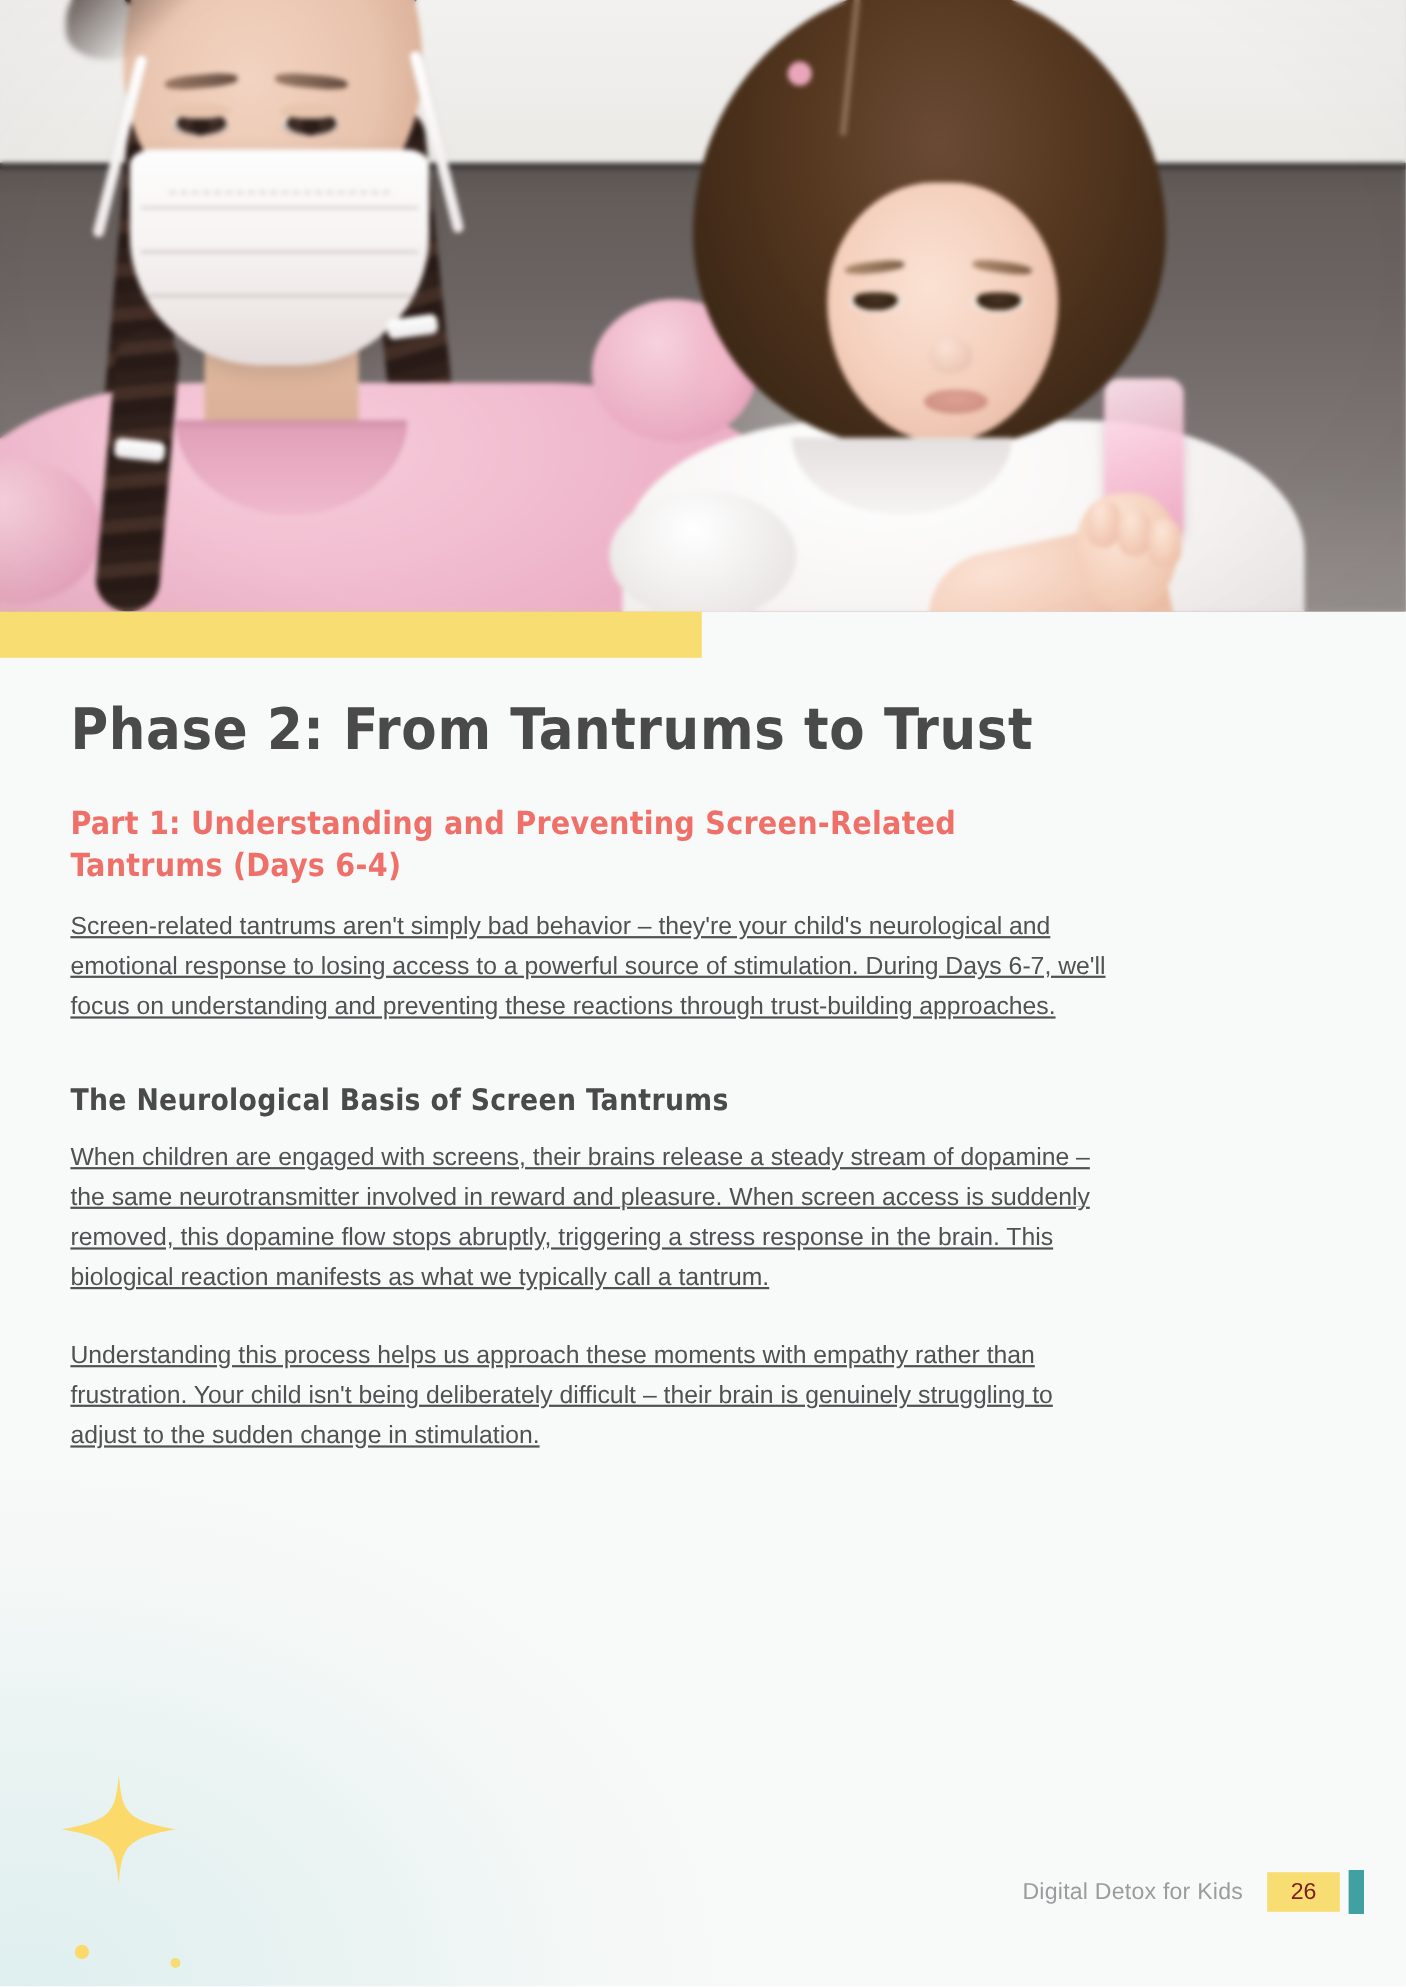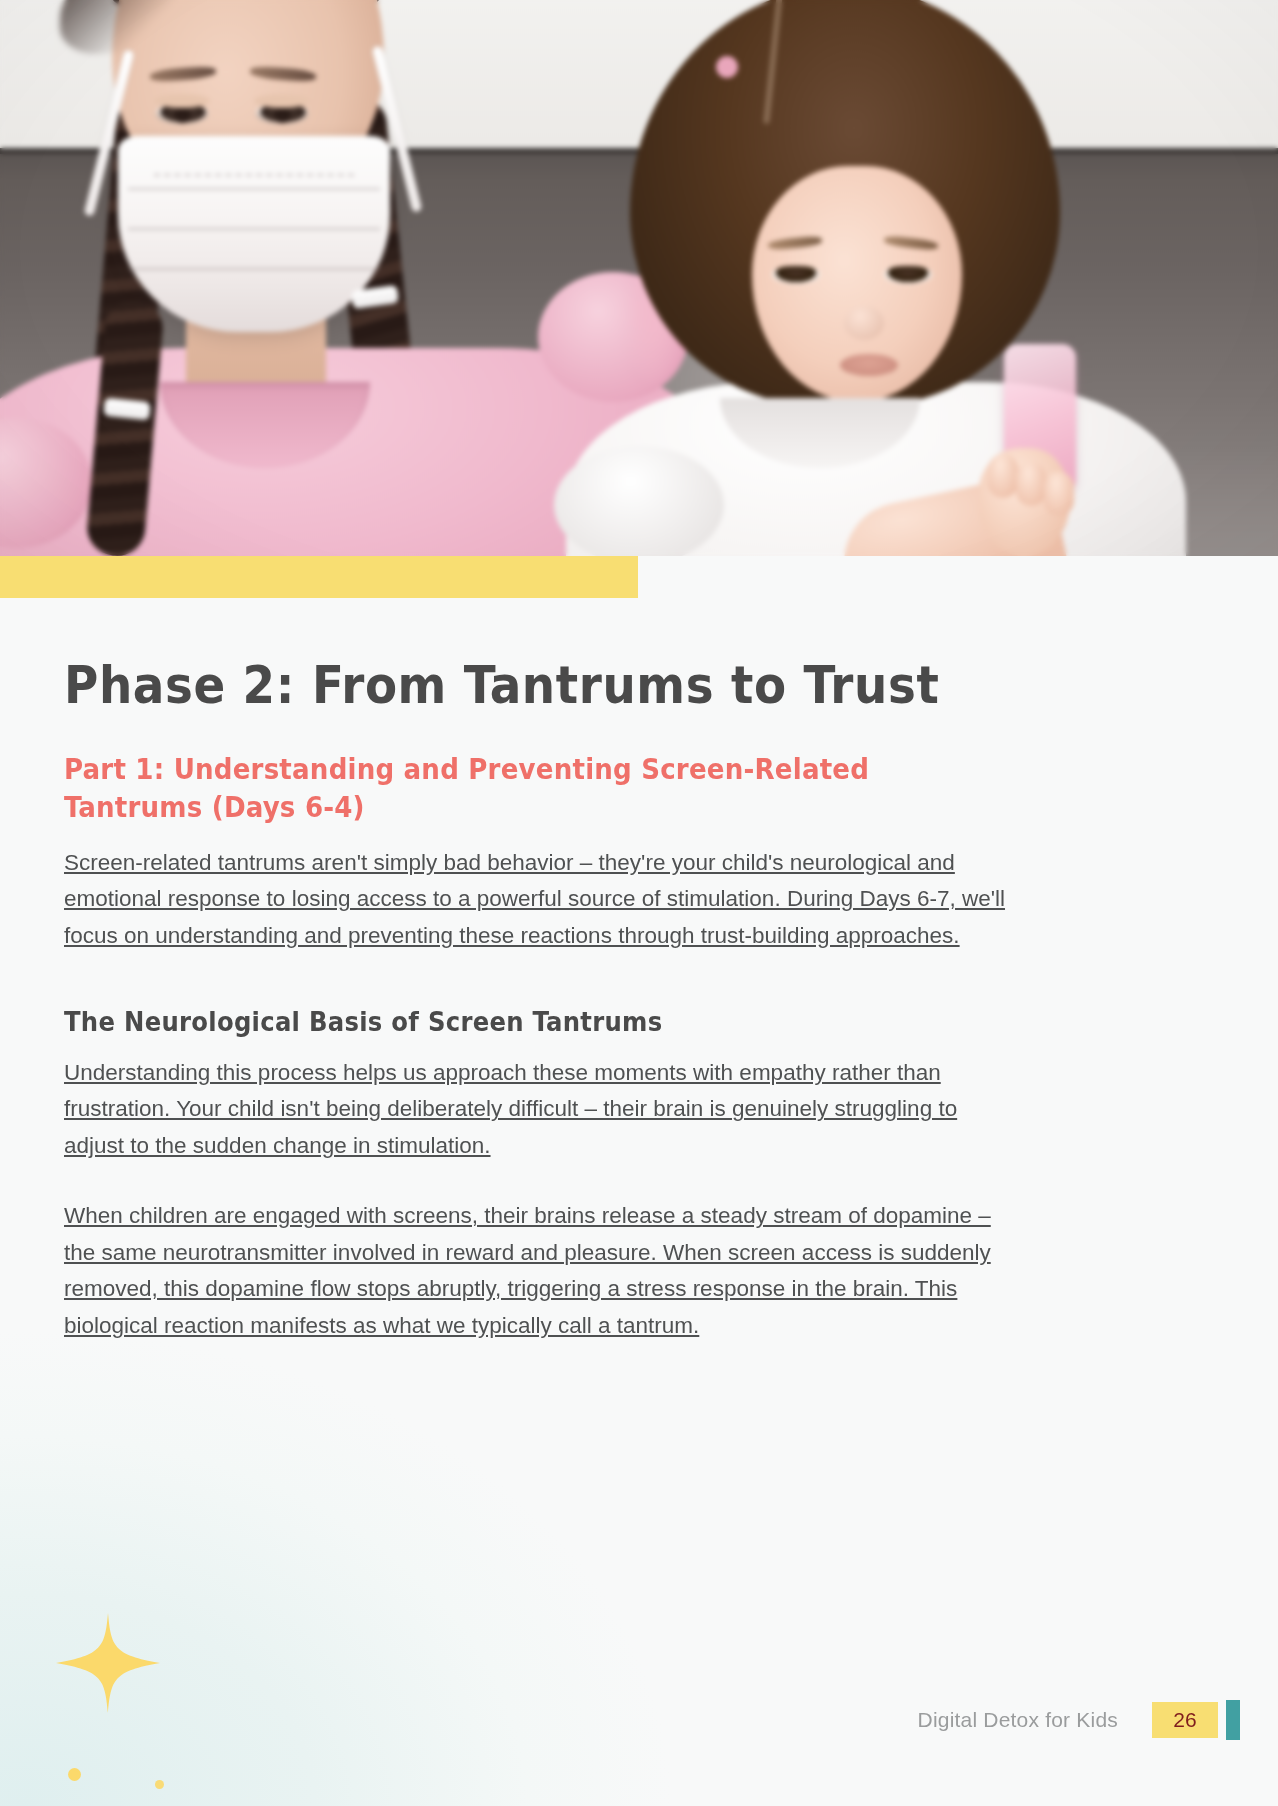--- a/index.html
+++ b/index.html
@@ -264,21 +264,21 @@
 
   
   .accent-bar {
     position:absolute; left:0; top:556px;
     width:638px; height:42px;
     background:#f8de72;
   }
 
   
   .content {
-    position:absolute; left:64px; top:657px; width:960px;
+    position:absolute; left:64px; top:636px; width:960px;
   }
   .page-title {
     font-family:"DejaVu Sans Condensed","Liberation Sans Narrow","Liberation Sans", sans-serif;
     font-size:52px; font-weight:bold; color:#4a4a4a;
     letter-spacing:.6px; line-height:1.1;
     white-space:nowrap;
   }
   .part-subtitle {
     font-family:"DejaVu Sans Condensed","Liberation Sans Narrow","Liberation Sans", sans-serif;
     font-size:29px; font-weight:bold; color:#ef7069;
@@ -310,21 +310,21 @@
 
   
   .footer {
     position:absolute; left:0; right:0; top:1700px;
     display:flex; align-items:center; justify-content:flex-end;
     padding-right:38px; gap:0;
   }
   .brand {
     font-family:"Liberation Sans","DejaVu Sans", sans-serif;
     font-size:21px; color:#9a9c9d; letter-spacing:.2px;
-    margin-right:34px;
+    margin-right:22px;
   }
   .pagenum {
     width:66px; height:36px; background:#f8de72;
     display:flex; align-items:center; justify-content:center;
     font-family:"Liberation Sans","DejaVu Sans", sans-serif;
     font-size:21px; color:#7f1d1d;
   }
   .tealbar { width:14px; height:40px; background:#41a0a2; margin-left:8px; }
 </style>
 </head>
@@ -404,22 +404,22 @@
   <div class="content">
     <h1 class="page-title">Phase 2: From Tantrums to Trust</h1>
     <h2 class="part-subtitle">Part 1: Understanding and Preventing Screen-Related Tantrums (Days 6-4)</h2>
 
     <div class="sec-block first">
       <p class="body-p">Screen-related tantrums aren't simply bad behavior – they're your child's neurological and emotional response to losing access to a powerful source of stimulation. During Days 6-7, we'll focus on understanding and preventing these reactions through trust-building approaches.</p>
     </div>
 
     <div class="sec-block second">
       <h3 class="sec-head">The Neurological Basis of Screen Tantrums</h3>
+      <p class="body-p">When children are engaged with screens, their brains release a steady stream of dopamine – the same neurotransmitter involved in reward and pleasure. When screen access is suddenly removed, this dopamine flow stops abruptly, triggering a stress response in the brain. This biological reaction manifests as what we typically call a tantrum.</p>
       <p class="body-p">Understanding this process helps us approach these moments with empathy rather than frustration. Your child isn't being deliberately difficult – their brain is genuinely struggling to adjust to the sudden change in stimulation.</p>
-      <p class="body-p">When children are engaged with screens, their brains release a steady stream of dopamine – the same neurotransmitter involved in reward and pleasure. When screen access is suddenly removed, this dopamine flow stops abruptly, triggering a stress response in the brain. This biological reaction manifests as what we typically call a tantrum.</p>
     </div>
   </div>
 
   <div class="sparkle">
     <svg width="104" height="100" viewBox="0 0 104 100" aria-hidden="true">
       <path d="M52 0 C55 34 58 42 104 50 C58 58 55 66 52 100 C49 66 46 58 0 50 C46 42 49 34 52 0 Z" fill="#fbd96b"></path>
     </svg>
   </div>
   <div class="dot d1"></div>
   <div class="dot d2"></div>

